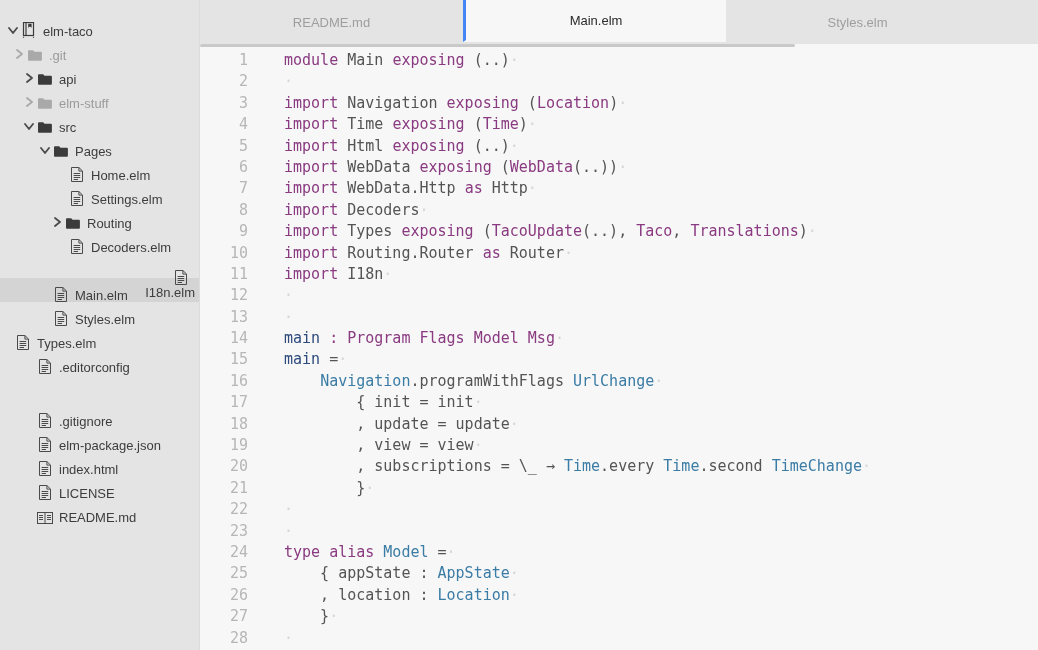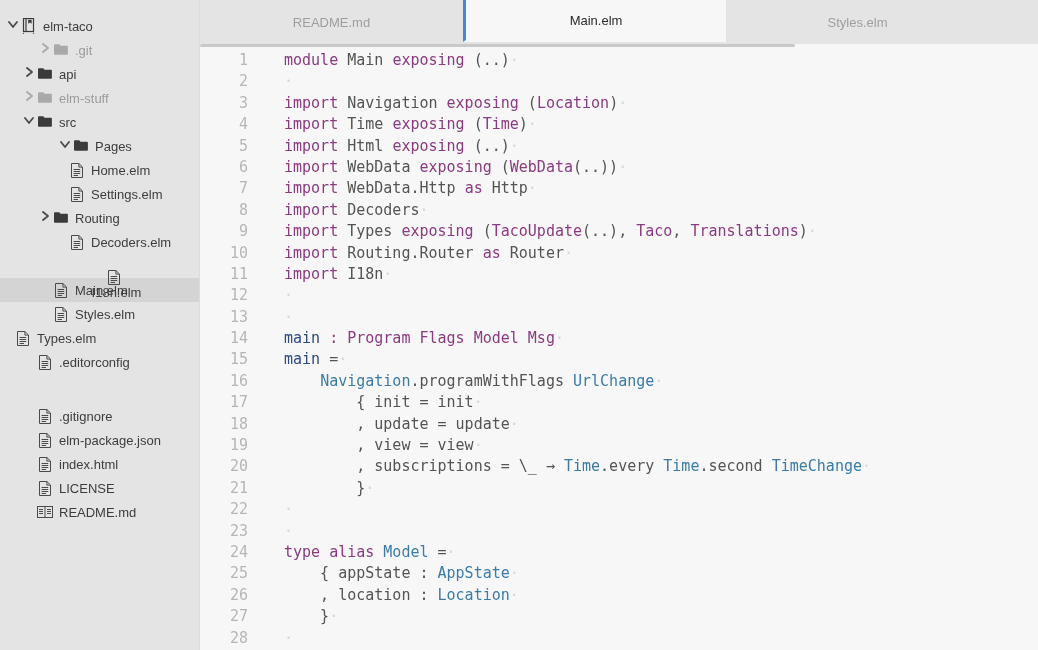--- a/index.html
+++ b/index.html
@@ -21,21 +21,21 @@
     width: 200px;
     height: 650px;
     background: #e4e4e4;
     flex: 0 0 200px;
     padding-top: 14px;
     overflow: hidden;
     border-right: 1px solid #dcdcdc;
   }
   .tree-row {
     display: flex;
-    align-items: center;
+    align-items: flex-end;
     height: 24px;
     font-size: 13px;
     color: #3d3d3d;
     white-space: nowrap;
     cursor: default;
     padding-right: 4px;
   }
   .tree-row.selected { background: #d4d4d4; }
   .tree-row.dim { color: #9b9b9b; }
   .tw {
@@ -154,21 +154,21 @@
             <rect x="1.5" y="0.5" width="10" height="13" fill="none" stroke="#3b3b3b" stroke-width="1.2"></rect>
             <line x1="4" y1="0.5" x2="4" y2="13.5" stroke="#3b3b3b" stroke-width="1.2"></line>
             <path d="M6.2 1.8h3.4v4l-1.7-1.2-1.7 1.2z" fill="#3b3b3b"></path>
             <line x1="1.5" y1="14.8" x2="1.5" y2="15.8" stroke="#3b3b3b" stroke-width="1.2"></line>
             <line x1="11.5" y1="14.8" x2="11.5" y2="15.8" stroke="#3b3b3b" stroke-width="1.2"></line>
           </svg>
         </span>
         <span class="lbl">elm-taco</span>
       </div>
     <div id="tree-body">
-        <div class="tree-row dim" style="padding-left: 38px;">
+        <div class="tree-row dim" style="padding-left: 12px;">
           <span class="tw"><svg width="10" height="10" viewBox="0 0 10 10">
               <polyline points="3,1 8,5 3,9" fill="none" stroke="#a8a8a8" stroke-width="1.8" stroke-linecap="round" stroke-linejoin="round"></polyline>
             </svg></span>
           <span class="ic">
             <svg class="fldr" width="14" height="12" viewBox="0 0 14 12">
               <path fill="#a9a9a9" d="M0 1.2a.9.9 0 0 1 .9-.9h4.3l1.3 1.5H13a.9.9 0 0 1 .9.9v7.1a.9.9 0 0 1-.9.9H.9a.9.9 0 0 1-.9-.9z"></path>
             </svg>
           </span>
           <span class="lbl">.git</span>
         </div>
@@ -198,21 +198,21 @@
           <span class="tw"><svg width="10" height="10" viewBox="0 0 10 10">
               <polyline points="1,3 5,8 9,3" fill="none" stroke="#4a4a4a" stroke-width="1.8" stroke-linecap="round" stroke-linejoin="round"></polyline>
             </svg></span>
           <span class="ic">
             <svg class="fldr" width="14" height="12" viewBox="0 0 14 12">
               <path fill="#3b3b3b" d="M0 1.2a.9.9 0 0 1 .9-.9h4.3l1.3 1.5H13a.9.9 0 0 1 .9.9v7.1a.9.9 0 0 1-.9.9H.9a.9.9 0 0 1-.9-.9z"></path>
             </svg>
           </span>
           <span class="lbl">src</span>
         </div>
-        <div class="tree-row" style="padding-left: 58px;">
+        <div class="tree-row" style="padding-left: 38px;">
           <span class="tw"><svg width="10" height="10" viewBox="0 0 10 10">
               <polyline points="1,3 5,8 9,3" fill="none" stroke="#4a4a4a" stroke-width="1.8" stroke-linecap="round" stroke-linejoin="round"></polyline>
             </svg></span>
           <span class="ic">
             <svg class="fldr" width="14" height="12" viewBox="0 0 14 12">
               <path fill="#3b3b3b" d="M0 1.2a.9.9 0 0 1 .9-.9h4.3l1.3 1.5H13a.9.9 0 0 1 .9.9v7.1a.9.9 0 0 1-.9.9H.9a.9.9 0 0 1-.9-.9z"></path>
             </svg>
           </span>
           <span class="lbl">Pages</span>
         </div>
@@ -235,21 +235,21 @@
             <svg width="12" height="15" viewBox="0 0 12 15">
               <path fill="none" stroke="#4a4a4a" stroke-width="1" d="M.5.5h7.4L11.5 4v10.5H.5z"></path>
               <path fill="none" stroke="#4a4a4a" stroke-width="1" d="M7.9.7v3.4h3.4"></path>
               <g stroke="#4a4a4a" stroke-width="1">
                 <path d="M2.6 6.5h6.6M2.6 8.5h6.6M2.6 10.5h6.6M2.6 12.5h4.4"></path>
               </g>
             </svg>
           </span>
           <span class="lbl">Settings.elm</span>
         </div>
-        <div class="tree-row" style="padding-left: 38px;">
+        <div class="tree-row" style="padding-left: 38px; margin-left: 12px;">
           <span class="tw"><svg width="10" height="10" viewBox="0 0 10 10">
               <polyline points="3,1 8,5 3,9" fill="none" stroke="#4a4a4a" stroke-width="1.8" stroke-linecap="round" stroke-linejoin="round"></polyline>
             </svg></span>
           <span class="ic">
             <svg class="fldr" width="14" height="12" viewBox="0 0 14 12">
               <path fill="#3b3b3b" d="M0 1.2a.9.9 0 0 1 .9-.9h4.3l1.3 1.5H13a.9.9 0 0 1 .9.9v7.1a.9.9 0 0 1-.9.9H.9a.9.9 0 0 1-.9-.9z"></path>
             </svg>
           </span>
           <span class="lbl">Routing</span>
         </div>

